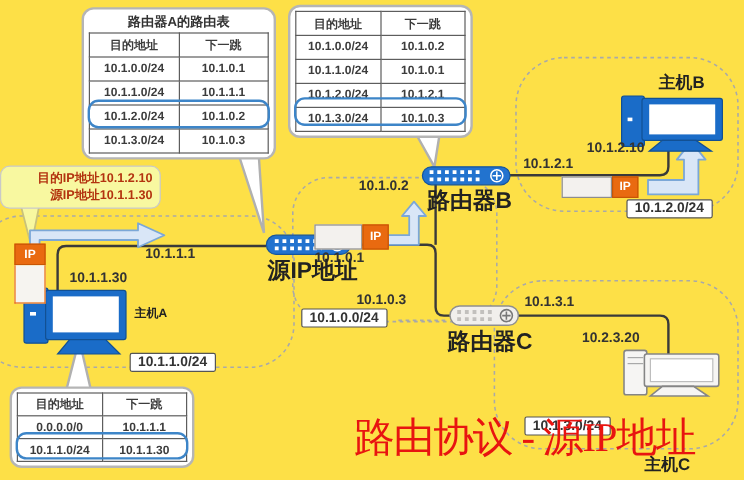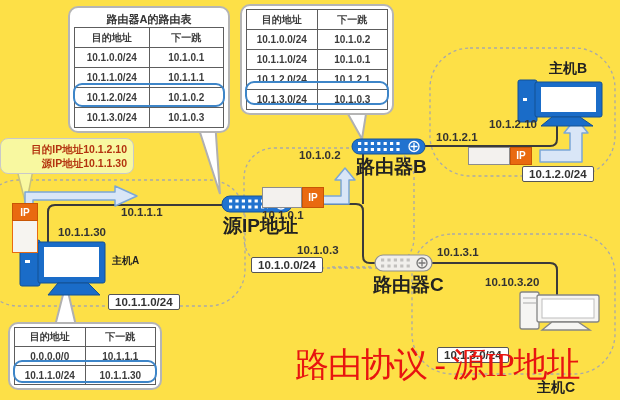--- a/index.html
+++ b/index.html
@@ -239,21 +239,21 @@
   </div>
 
   <div class="ip-label" style="left:121px;top:206px;">10.1.1.1</div>
   <div class="ip-label" style="left:262px;top:209px;">10.1.0.1</div>
   <div class="ip-label" style="left:299px;top:149px;">10.1.0.2</div>
   <div class="ip-label" style="left:436px;top:131px;">10.1.2.1</div>
   <div class="ip-label" style="left:297px;top:244px;">10.1.0.3</div>
   <div class="ip-label" style="left:437px;top:246px;">10.1.3.1</div>
   <div class="ip-label" style="left:58px;top:226px;">10.1.1.30</div>
   <div class="ip-label" style="left:489px;top:118px;">10.1.2.10</div>
-  <div class="ip-label" style="left:485px;top:276px;">10.10.3.20</div>
+  <div class="ip-label" style="left:485px;top:276px;">10.2.3.20</div>
 
   <div class="dev-label" style="left:223px;top:213px;">源IP地址</div>
   <div class="dev-label" style="left:356px;top:154px;">路由器B</div>
   <div class="dev-label" style="left:373px;top:272px;">路由器C</div>
   <div class="dev-label" style="left:112px;top:254px;font-size:10px;">主机A</div>
   <div class="dev-label" style="left:529px;top:60px;font-size:14px;margin-left:20px;">主机B</div>
   <div class="dev-label" style="left:537px;top:331px;font-size:14px;margin-top:48px;">主机C</div>
 
   <div class="net-box" style="left:108px;top:294px;">10.1.1.0/24</div>
   <div class="net-box" style="left:251px;top:257px;">10.1.0.0/24</div>

